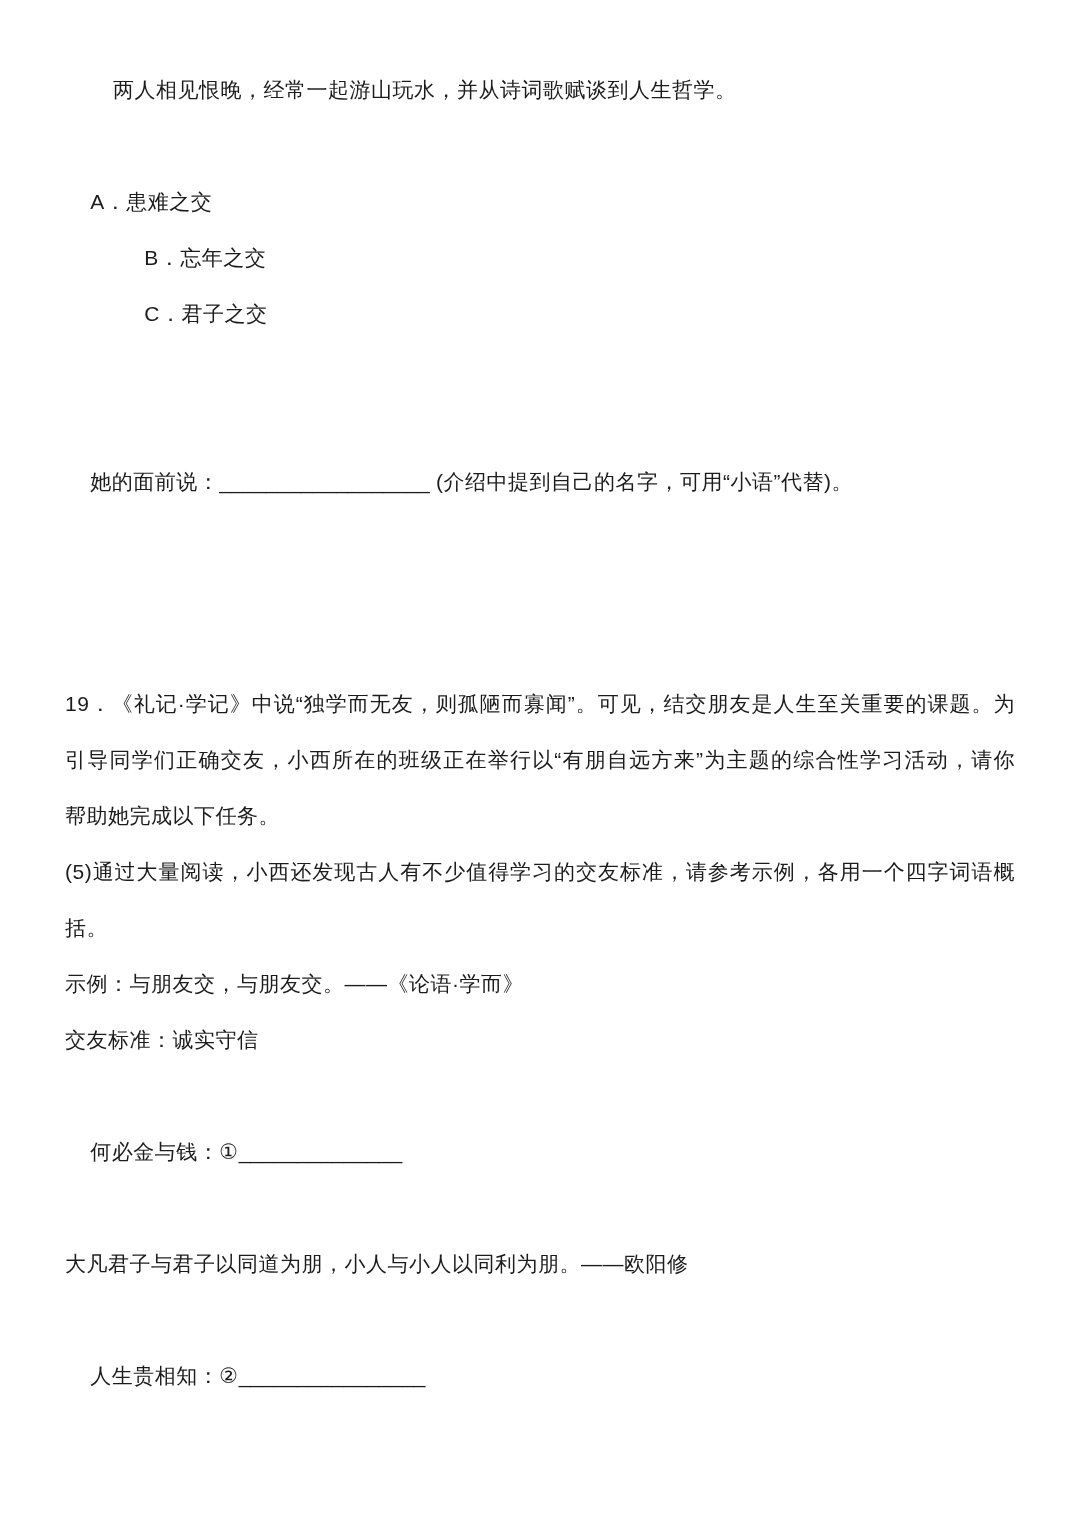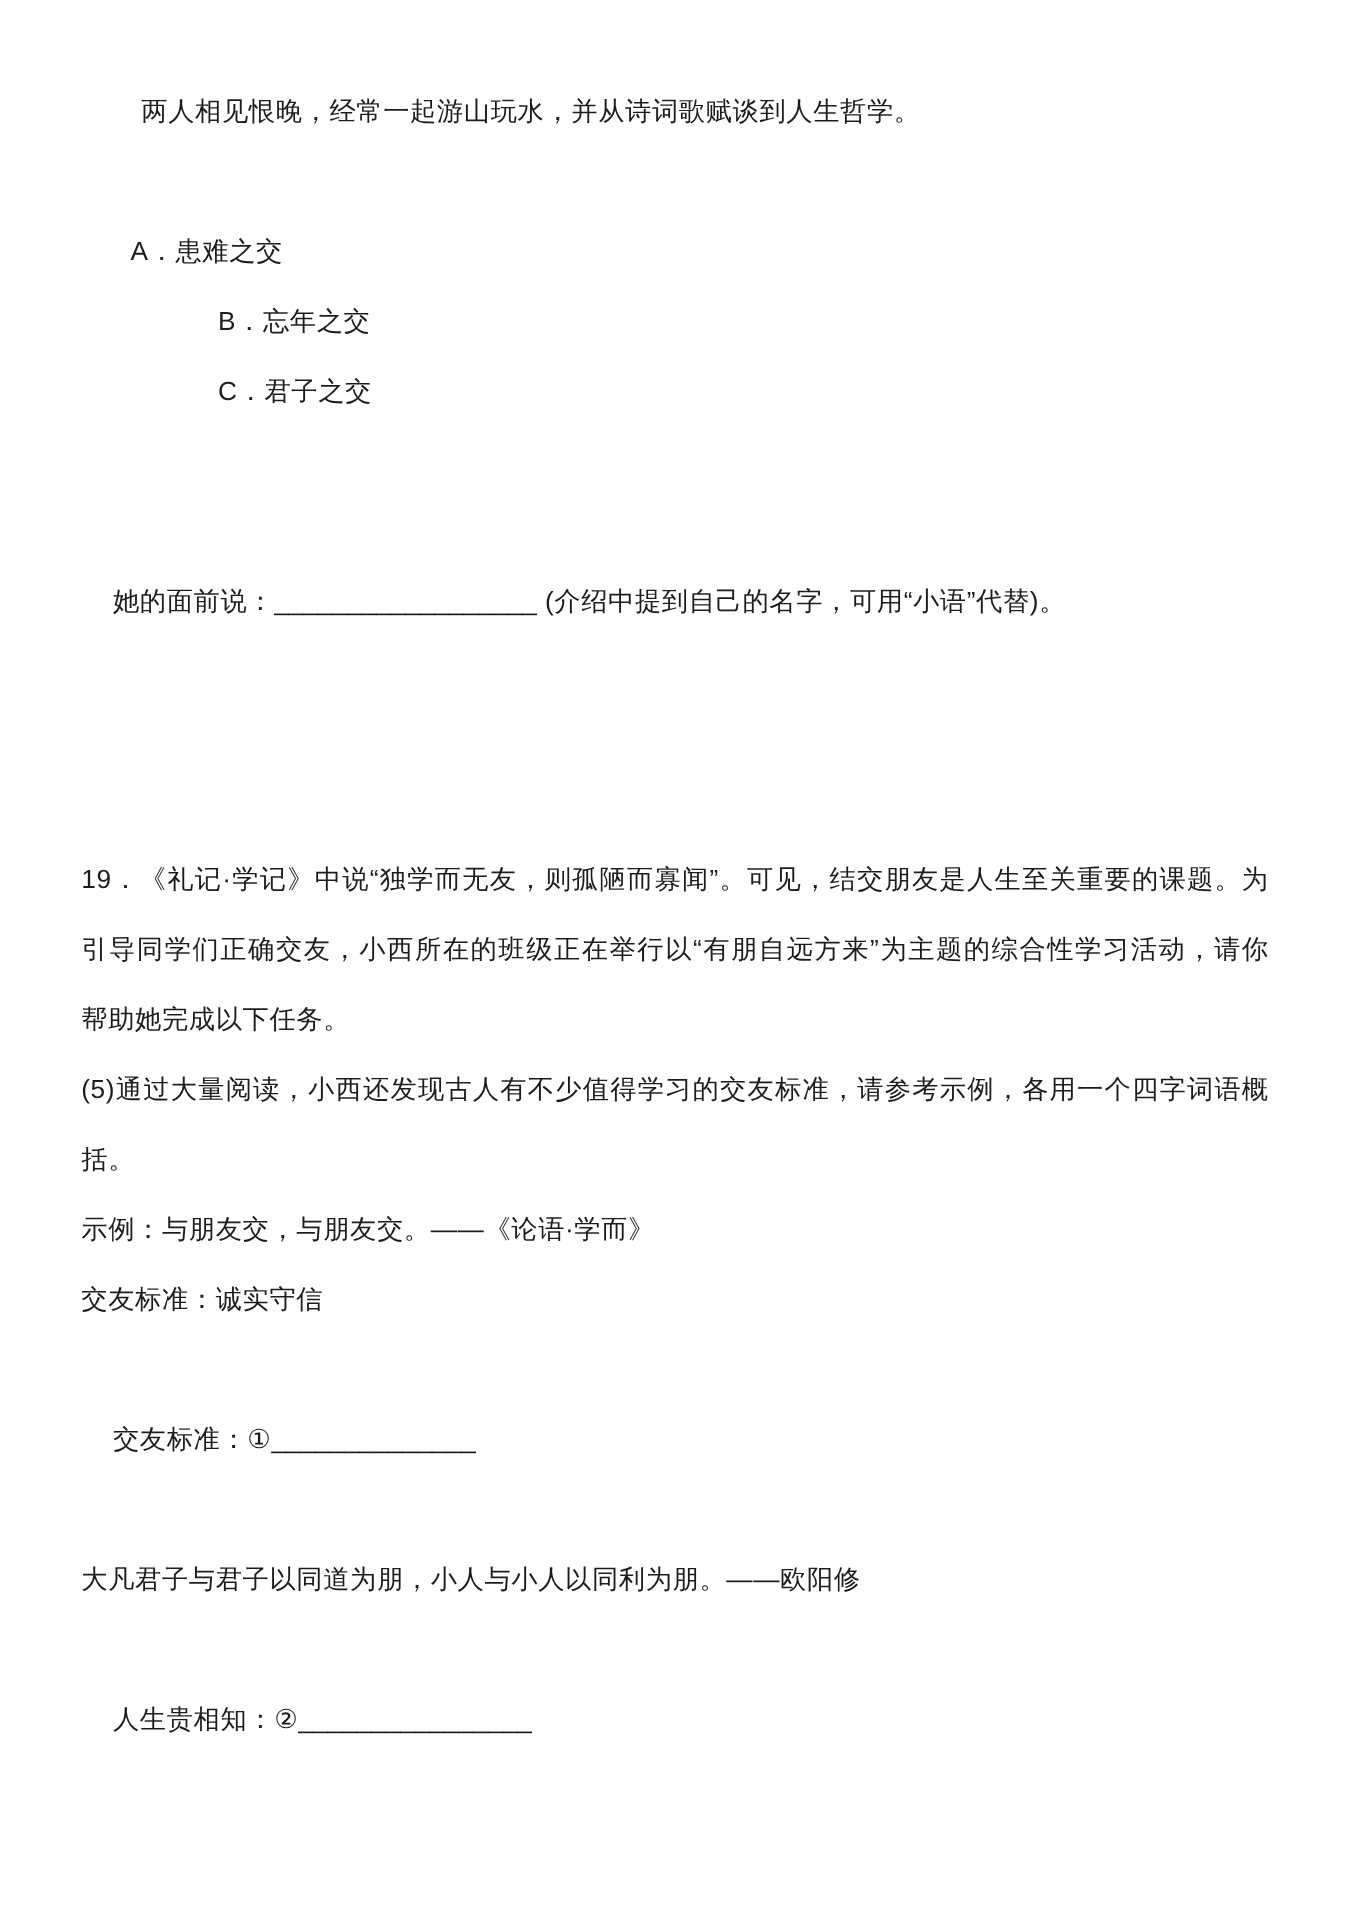--- a/index.html
+++ b/index.html
@@ -16,22 +16,22 @@
   .line {
     font-size: 21px;
     line-height: 56px;
     min-height: 56px;
     white-space: pre-wrap;
     letter-spacing: 0.5px;
   }
   .just { text-align: justify; text-align-last: justify; }
   .indent2 { padding-left: 48px; }
   .gap-large { height: 110px; }
-  .choices-row span { display: inline-block; margin-left: 14px; }
-  .choices-row span + span { margin-left: 84px; }
+  .choices-row span { display: inline-block; }
+  .choices-row span + span { margin-left: 54px; }
   .blank { letter-spacing: 0; text-align: center; }
 </style>
 </head>
 <body>
 
 <div class="content">
 
   <div class="line indent2">两人相见恨晚，经常一起游山玩水，并从诗词歌赋谈到人生哲学。</div>
 
   <div class="line choices-row">
@@ -51,21 +51,21 @@
   <div class="line just">引导同学们正确交友，小西所在的班级正在举行以“有朋自远方来”为主题的综合性学习活动，请你</div>
   <div class="line">帮助她完成以下任务。</div>
 
   <div class="line just">(5)通过大量阅读，小西还发现古人有不少值得学习的交友标准，请参考示例，各用一个四字词语概</div>
   <div class="line">括。</div>
 
   <div class="line">示例：与朋友交，与朋友交。——《论语·学而》</div>
   <div class="line">交友标准：诚实守信</div>
 
   <div class="line">
-    <span>交友标准：①</span><span class="blank">______________</span>
+    <span>何必金与钱：①</span><span class="blank">______________</span>
   </div>
 
   <div class="line">大凡君子与君子以同道为朋，小人与小人以同利为朋。——欧阳修</div>
   <div class="line">
     <span>人生贵相知：②</span><span class="blank">________________</span>
   </div>
 
 </div>
 
 </body></html>

